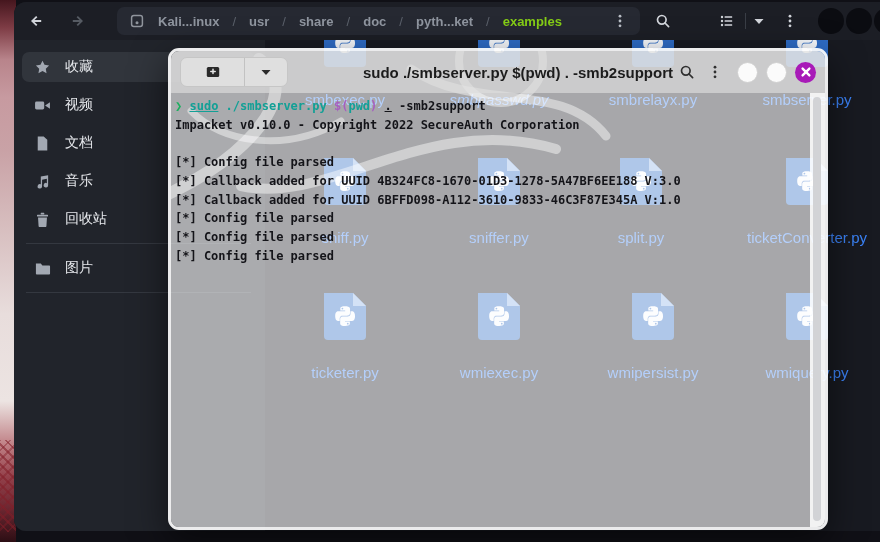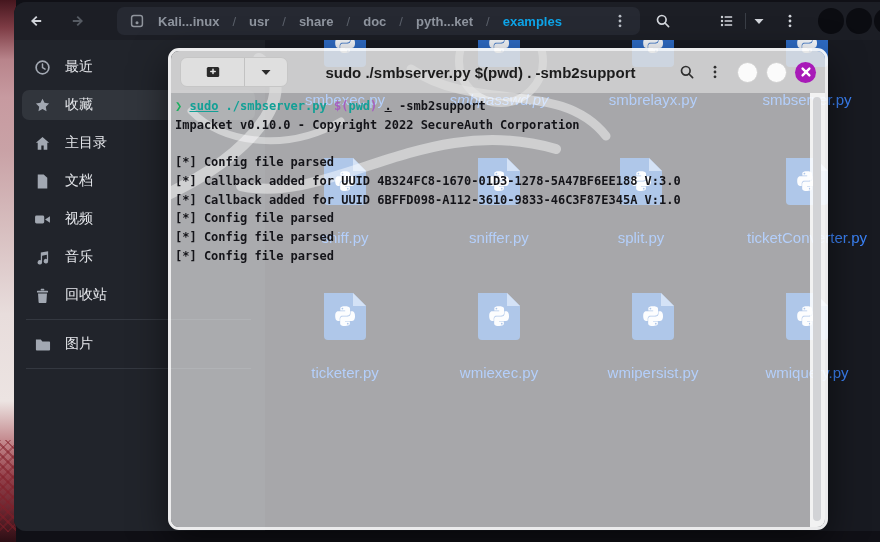--- a/index.html
+++ b/index.html
@@ -19,21 +19,21 @@
   .hbtn{position:absolute;top:5px;width:28px;height:28px;display:flex;align-items:center;justify-content:center;
     color:#d2d5db;border-radius:6px;}
   .hbtn svg{width:16px;height:16px;}
   .hbtn.dim{color:#565b63;}
   .crumb-pill{position:absolute;left:103px;top:5px;width:523px;height:28px;background:#262932;border-radius:7px;
     display:flex;align-items:center;padding:0 12px;gap:13px;font-size:13px;font-weight:700;color:#8f959f;}
   .crumb-pill .dev-icon{color:#8f949c;display:flex;}
   .crumb-pill .dev-icon svg{width:15px;height:15px;}
   .crumb-sep{color:#5b616b;font-weight:400;}
   .crumb-seg{white-space:nowrap;}
-  .crumb-seg.current{color:#0ea5e9;}
+  .crumb-seg.current{color:#84cc16;}
   .crumb-kebab{margin-left:auto;color:#b9bec6;display:flex;}
   .crumb-kebab svg{width:15px;height:15px;}
   .vdiv{position:absolute;top:11px;width:1px;height:16px;background:#3a3e46;}
   .win-circle{position:absolute;top:6px;width:26px;height:26px;border-radius:50%;background:#0b0c11;}
   
   .fm-body{position:relative;z-index:1;height:491px;}
   .sidebar{position:absolute;left:0;top:0;width:251px;height:100%;background:#21242b;padding-top:12px;}
   .side-item{height:30px;margin:0 10px 8px 8px;display:flex;align-items:center;gap:14px;
     padding-left:12px;color:#e7e9ed;font-size:14px;border-radius:7px;}
   .side-item .sicon{width:17px;height:17px;color:#a2a8b2;display:flex;flex:none;}
@@ -50,21 +50,21 @@
     box-shadow:0 12px 36px rgba(0,0,0,.55);}
   .term-watermark{position:absolute;left:0;top:0;z-index:0;}
   .term-titlebar{position:relative;z-index:2;height:42px;background:rgba(228,228,228,.88);
     display:flex;align-items:center;padding:0 9px;}
   .newtab-btn{width:108px;height:30px;background:#dfdfdf;border:1px solid #c6c6c6;border-radius:7px;
     display:flex;align-items:center;}
   .newtab-btn .half{display:flex;align-items:center;justify-content:center;color:#2a2a2a;}
   .newtab-btn .half.a{flex:1.5;}
   .newtab-btn .half.b{flex:1;border-left:1px solid #c2c2c2;height:100%;}
   .newtab-btn svg{width:16px;height:16px;}
-  .term-title{flex:1;text-align:center;font-size:15px;font-weight:700;color:#1c1c1c;white-space:nowrap;
+  .term-title{flex:1;text-align:right;font-size:15px;font-weight:700;color:#1c1c1c;white-space:nowrap;
     overflow:hidden;}
   .tbtn{width:28px;height:28px;display:flex;align-items:center;justify-content:center;color:#303030;flex:none;}
   .tbtn svg{width:16px;height:16px;}
   .tcircle{width:21px;height:21px;border-radius:50%;flex:none;margin-left:8px;
     display:flex;align-items:center;justify-content:center;}
   .tcircle.lite{background:#fbfbfb;border:1px solid #cfcfcf;}
   .tcircle.close{border:none;}
   .tcircle svg{width:13px;height:13px;}
   .term-content{position:relative;z-index:1;height:434px;background:rgba(255,255,255,.62);
     font-family:"DejaVu Sans Mono",monospace;font-size:12px;font-weight:700;line-height:18.7px;
@@ -155,61 +155,44 @@
             </g>
           </svg>
         </span>
       </div>
     <div class="win-circle" style="left:804px"></div>
     <div class="win-circle" style="left:832px"></div>
     <div class="win-circle" style="left:860px"></div>
   </div>
   <div class="fm-body">
     <div class="sidebar" id="sidebar">
-        <div class="side-item">
-          <span class="sicon">
-            <svg viewBox="0 0 16 16">
-              <circle cx="8" cy="8" r="6" fill="none" stroke="currentColor" stroke-width="1.6"></circle>
-              <path d="M8 4.6V8l2.4 1.6" fill="none" stroke="currentColor" stroke-width="1.4" stroke-linecap="round"></path>
-            </svg>
-          </span>
-          <span>最近</span>
-        </div>
         <div class="side-item active">
           <span class="sicon">
             <svg viewBox="0 0 16 16">
               <path d="M8 1.6l1.9 3.9 4.3.6-3.1 3 .7 4.3L8 11.4l-3.8 2 .7-4.3-3.1-3 4.3-.6z" fill="currentColor"></path>
             </svg>
           </span>
           <span>收藏</span>
-        </div>
-        <div class="side-item">
-          <span class="sicon">
-            <svg viewBox="0 0 16 16">
-              <path d="M8 1.8L1.8 7.4h1.7v6.4h3.4V9.9h2.2v3.9h3.4V7.4h1.7z" fill="currentColor"></path>
-            </svg>
-          </span>
-          <span>主目录</span>
-        </div>
-        <div class="side-item">
-          <span class="sicon">
-            <svg viewBox="0 0 16 16">
-              <path d="M3.5 1.5h5.6L12.5 4.4v10.1h-9z" fill="currentColor"></path>
-            </svg>
-          </span>
-          <span>文档</span>
         </div>
         <div class="side-item">
           <span class="sicon">
             <svg viewBox="0 0 16 16">
               <rect x="1" y="4.2" width="8.6" height="7.6" rx="1.4" fill="currentColor"></rect>
               <path d="M10.4 8l4.6-3v6z" fill="currentColor"></path>
             </svg>
           </span>
           <span>视频</span>
+        </div>
+        <div class="side-item">
+          <span class="sicon">
+            <svg viewBox="0 0 16 16">
+              <path d="M3.5 1.5h5.6L12.5 4.4v10.1h-9z" fill="currentColor"></path>
+            </svg>
+          </span>
+          <span>文档</span>
         </div>
         <div class="side-item">
           <span class="sicon">
             <svg viewBox="0 0 16 16">
               <path d="M13.3 2.1L6.4 3.4v7.2a2.1 2.1 0 1 0 1.2 1.9V6.3l4.5-.9v4.2a2.1 2.1 0 1 0 1.2 1.9z" fill="currentColor"></path>
             </svg>
           </span>
           <span>音乐</span>
         </div>
         <div class="side-item">

